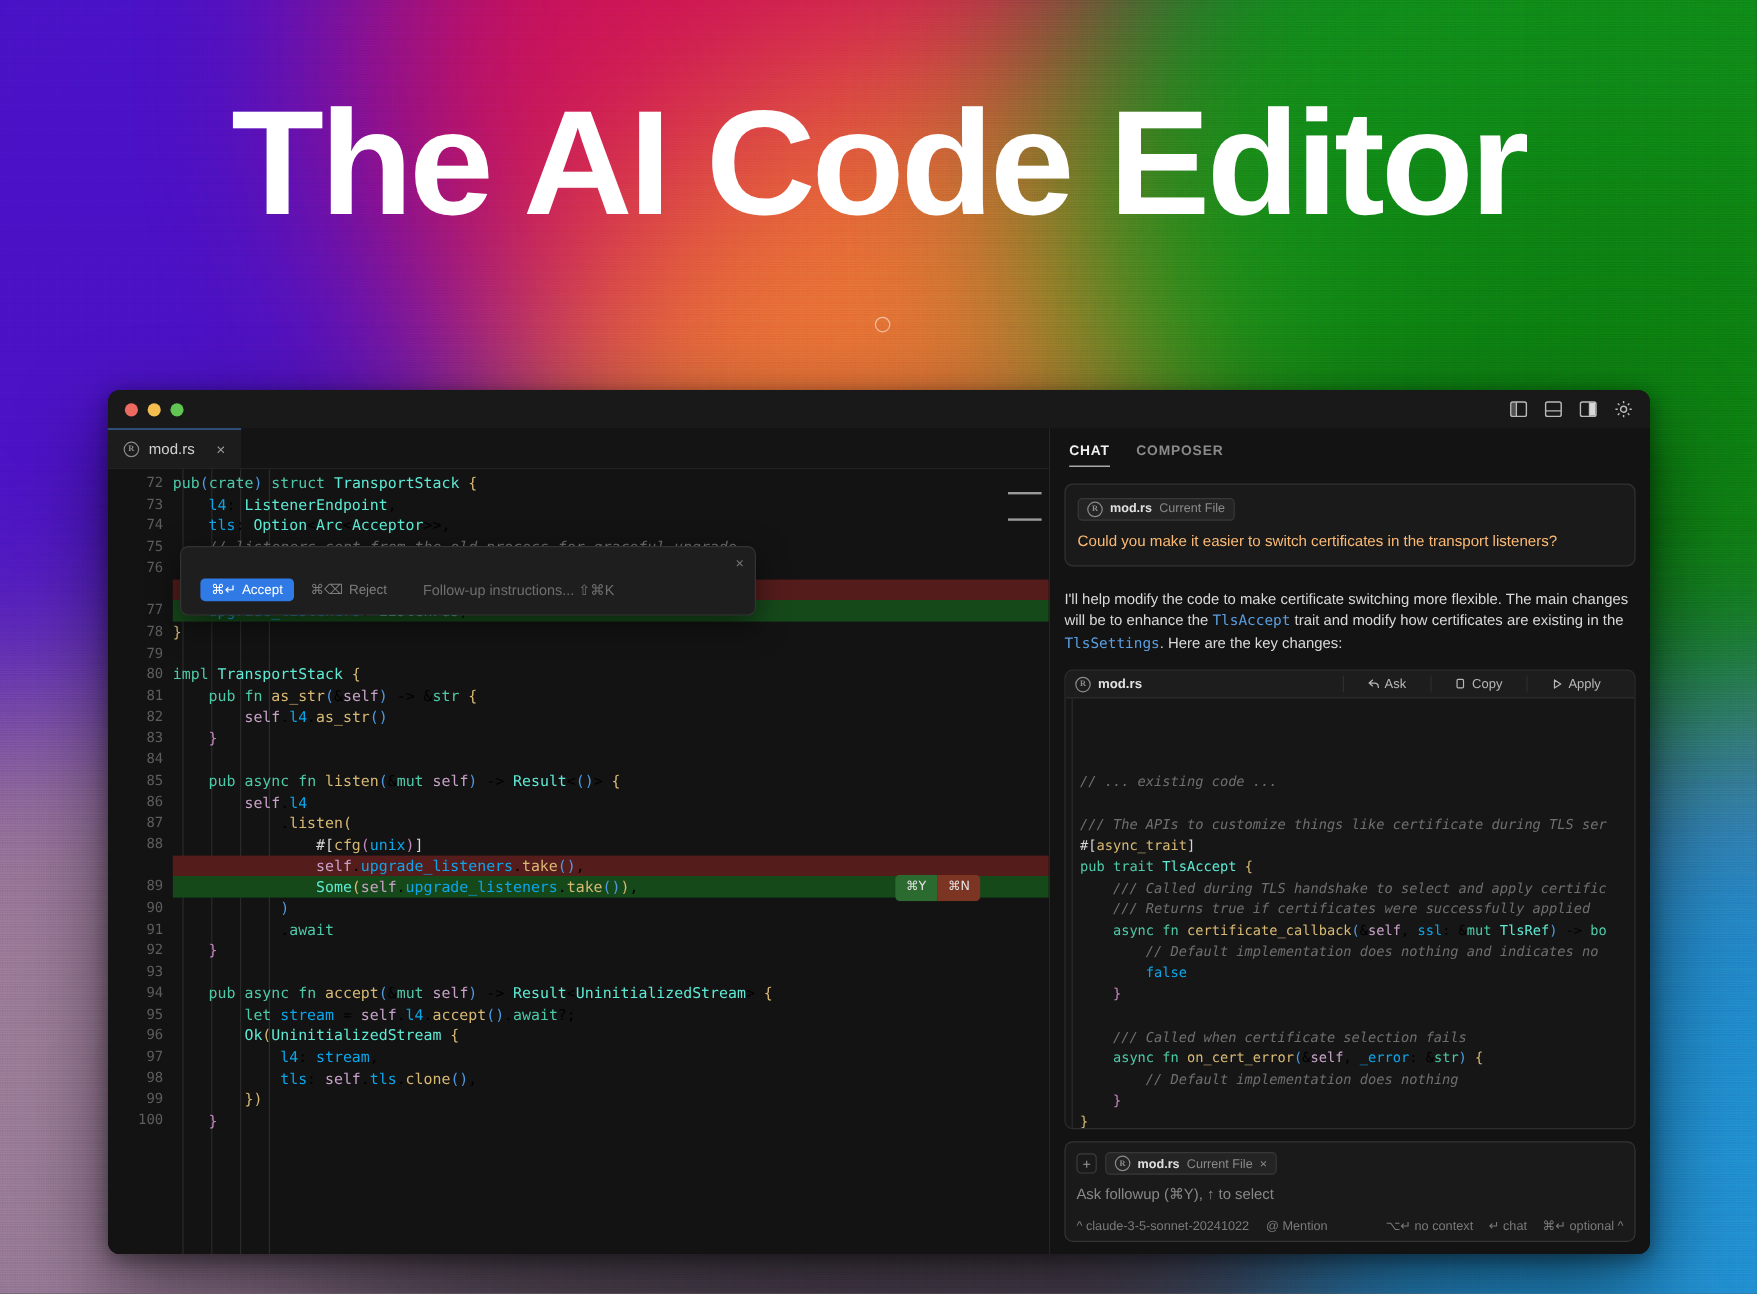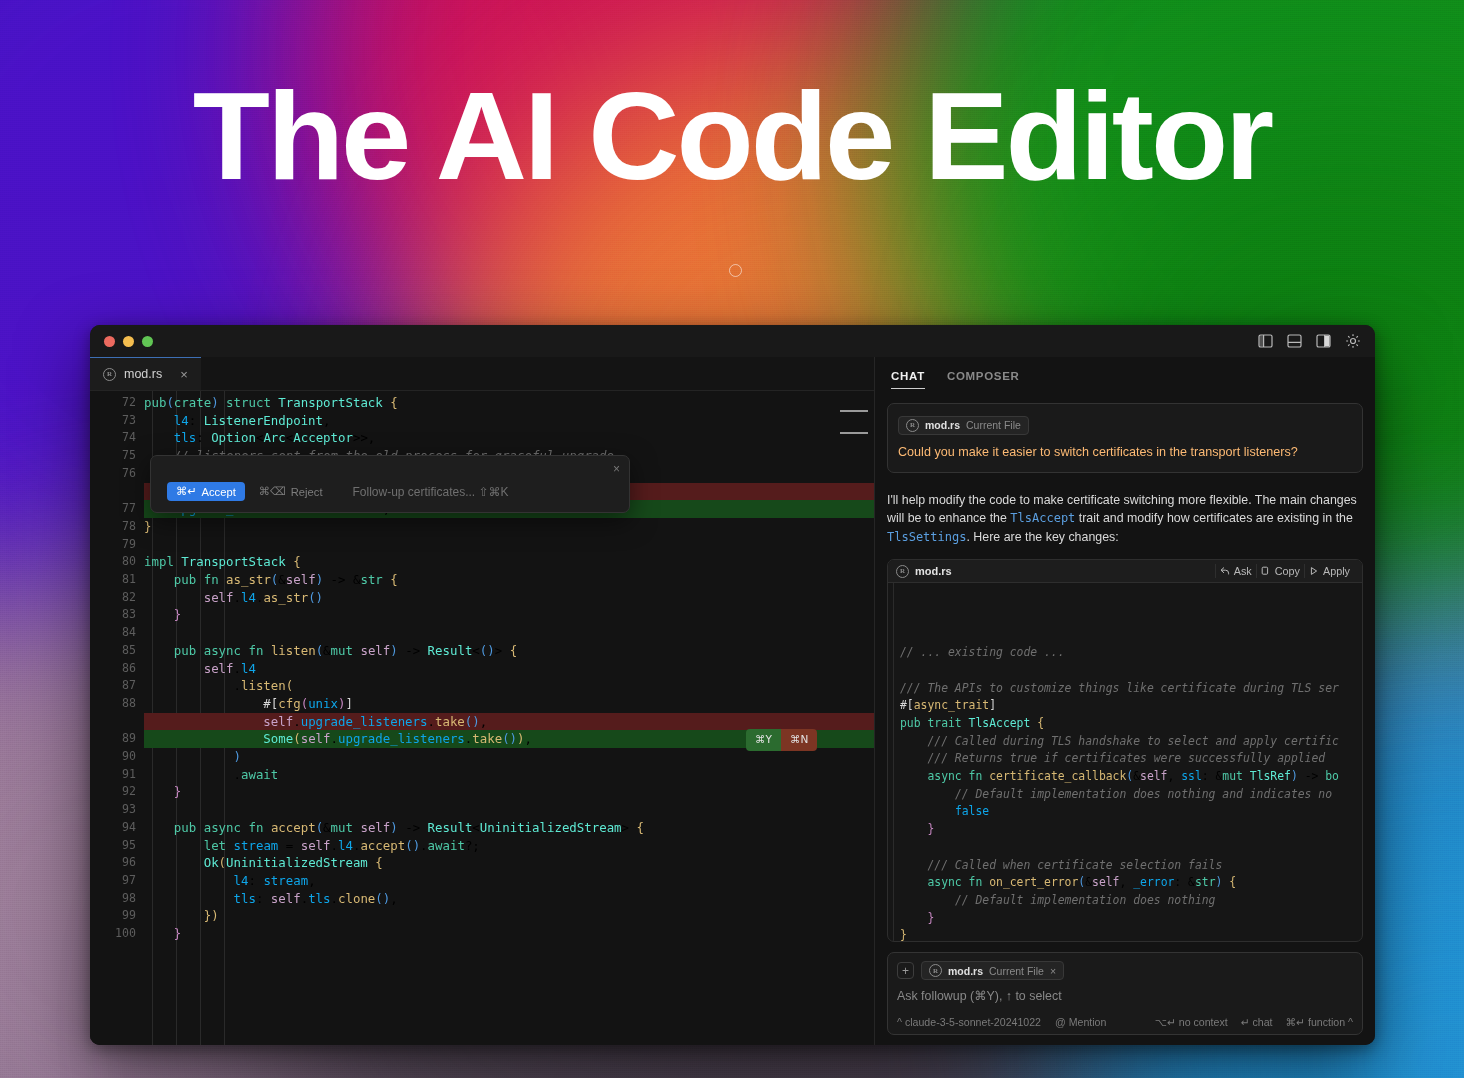--- a/index.html
+++ b/index.html
@@ -159,21 +159,21 @@
 
   .assist { margin-top:18px; font-size:12.4px; color:#d9d9d9; line-height:18.5px; }
   .assist code.inl { color:#5b9fe0; font-family:"DejaVu Sans Mono",monospace; font-size:12px; }
 
   .codeblock { margin-top:13px; border:1px solid #2e2e2e; border-radius:7px; overflow:hidden;
                background:#161616; display:flex; flex-direction:column; min-height:0; flex:1; }
   .cb-head { display:flex; align-items:center; justify-content:space-between;
              background:#1d1d1d; border-bottom:1px solid #2e2e2e; padding:4px 8px; flex:0 0 auto; }
   .cb-head .left { display:flex; align-items:center; gap:6px; font-size:11px; color:#e2e2e2; font-weight:700; }
   .cb-actions { display:flex; align-items:stretch; font-size:10.8px; color:#b8b8b8; }
-  .cb-actions .act { display:flex; align-items:center; gap:4px; padding:1px 4px; border-left:1px solid #2e2e2e; }
+  .cb-actions .act { display:flex; align-items:center; gap:4px; padding:1px 20px; border-left:1px solid #2e2e2e; }
   .cb-body { position:relative; overflow:hidden; flex:1; min-height:0;
              font-family:"DejaVu Sans Mono","Liberation Mono",monospace; font-size:11.4px; line-height:17.7px;
              padding:8px 10px 6px 12px; white-space:pre; }
   .cb-body .gl { position:absolute; left:5px; top:0; bottom:0; width:1px; background:#2b2b2b; }
 
   
   .chatinput { margin-top:10px; border:1px solid #343434; border-radius:7px; background:#1a1a1a;
                padding:8px 9px 6px 9px; flex:0 0 auto; }
   .ci-top { display:flex; align-items:center; gap:7px; }
   .plusbtn { width:17px; height:17px; border:1px solid #3d3d3d; border-radius:4px; color:#9a9a9a;
@@ -268,21 +268,21 @@
           <div class="pclose">×</div>
           <div class="prow">
             <span class="btn-accept">
               <span>⌘↵</span>
               <span>Accept</span>
             </span>
             <span class="btn-reject">
               <span>⌘⌫</span>
               <span>Reject</span>
             </span>
-            <span class="followup">Follow-up certificates... ⇧⌘K</span>
+            <span class="followup">Follow-up instructions... ⇧⌘K</span>
           </div>
         </div>
       </div>
     </div>
 
     <div id="chat">
 
       <div id="chattabs">
         <div class="ctab active">CHAT</div>
         <div class="ctab">COMPOSER</div>
@@ -344,20 +344,20 @@
         </div>
         <div class="ci-ph">Ask followup (⌘Y), ↑ to select</div>
         <div class="ci-bottom">
           <div class="ci-left">
             <span><span>^</span> <span>claude-3-5-sonnet-20241022</span></span>
             <span>@ Mention</span>
           </div>
           <div class="ci-right">
             <span><span>⌥↵</span> <span>no context</span></span>
             <span><span>↵</span> <span>chat</span></span>
-            <span><span>⌘↵</span> <span>function</span> <span>^</span></span>
+            <span><span>⌘↵</span> <span>optional</span> <span>^</span></span>
           </div>
         </div>
       </div>
 
     </div>
   </div>
 </div>
 
 </body></html>

